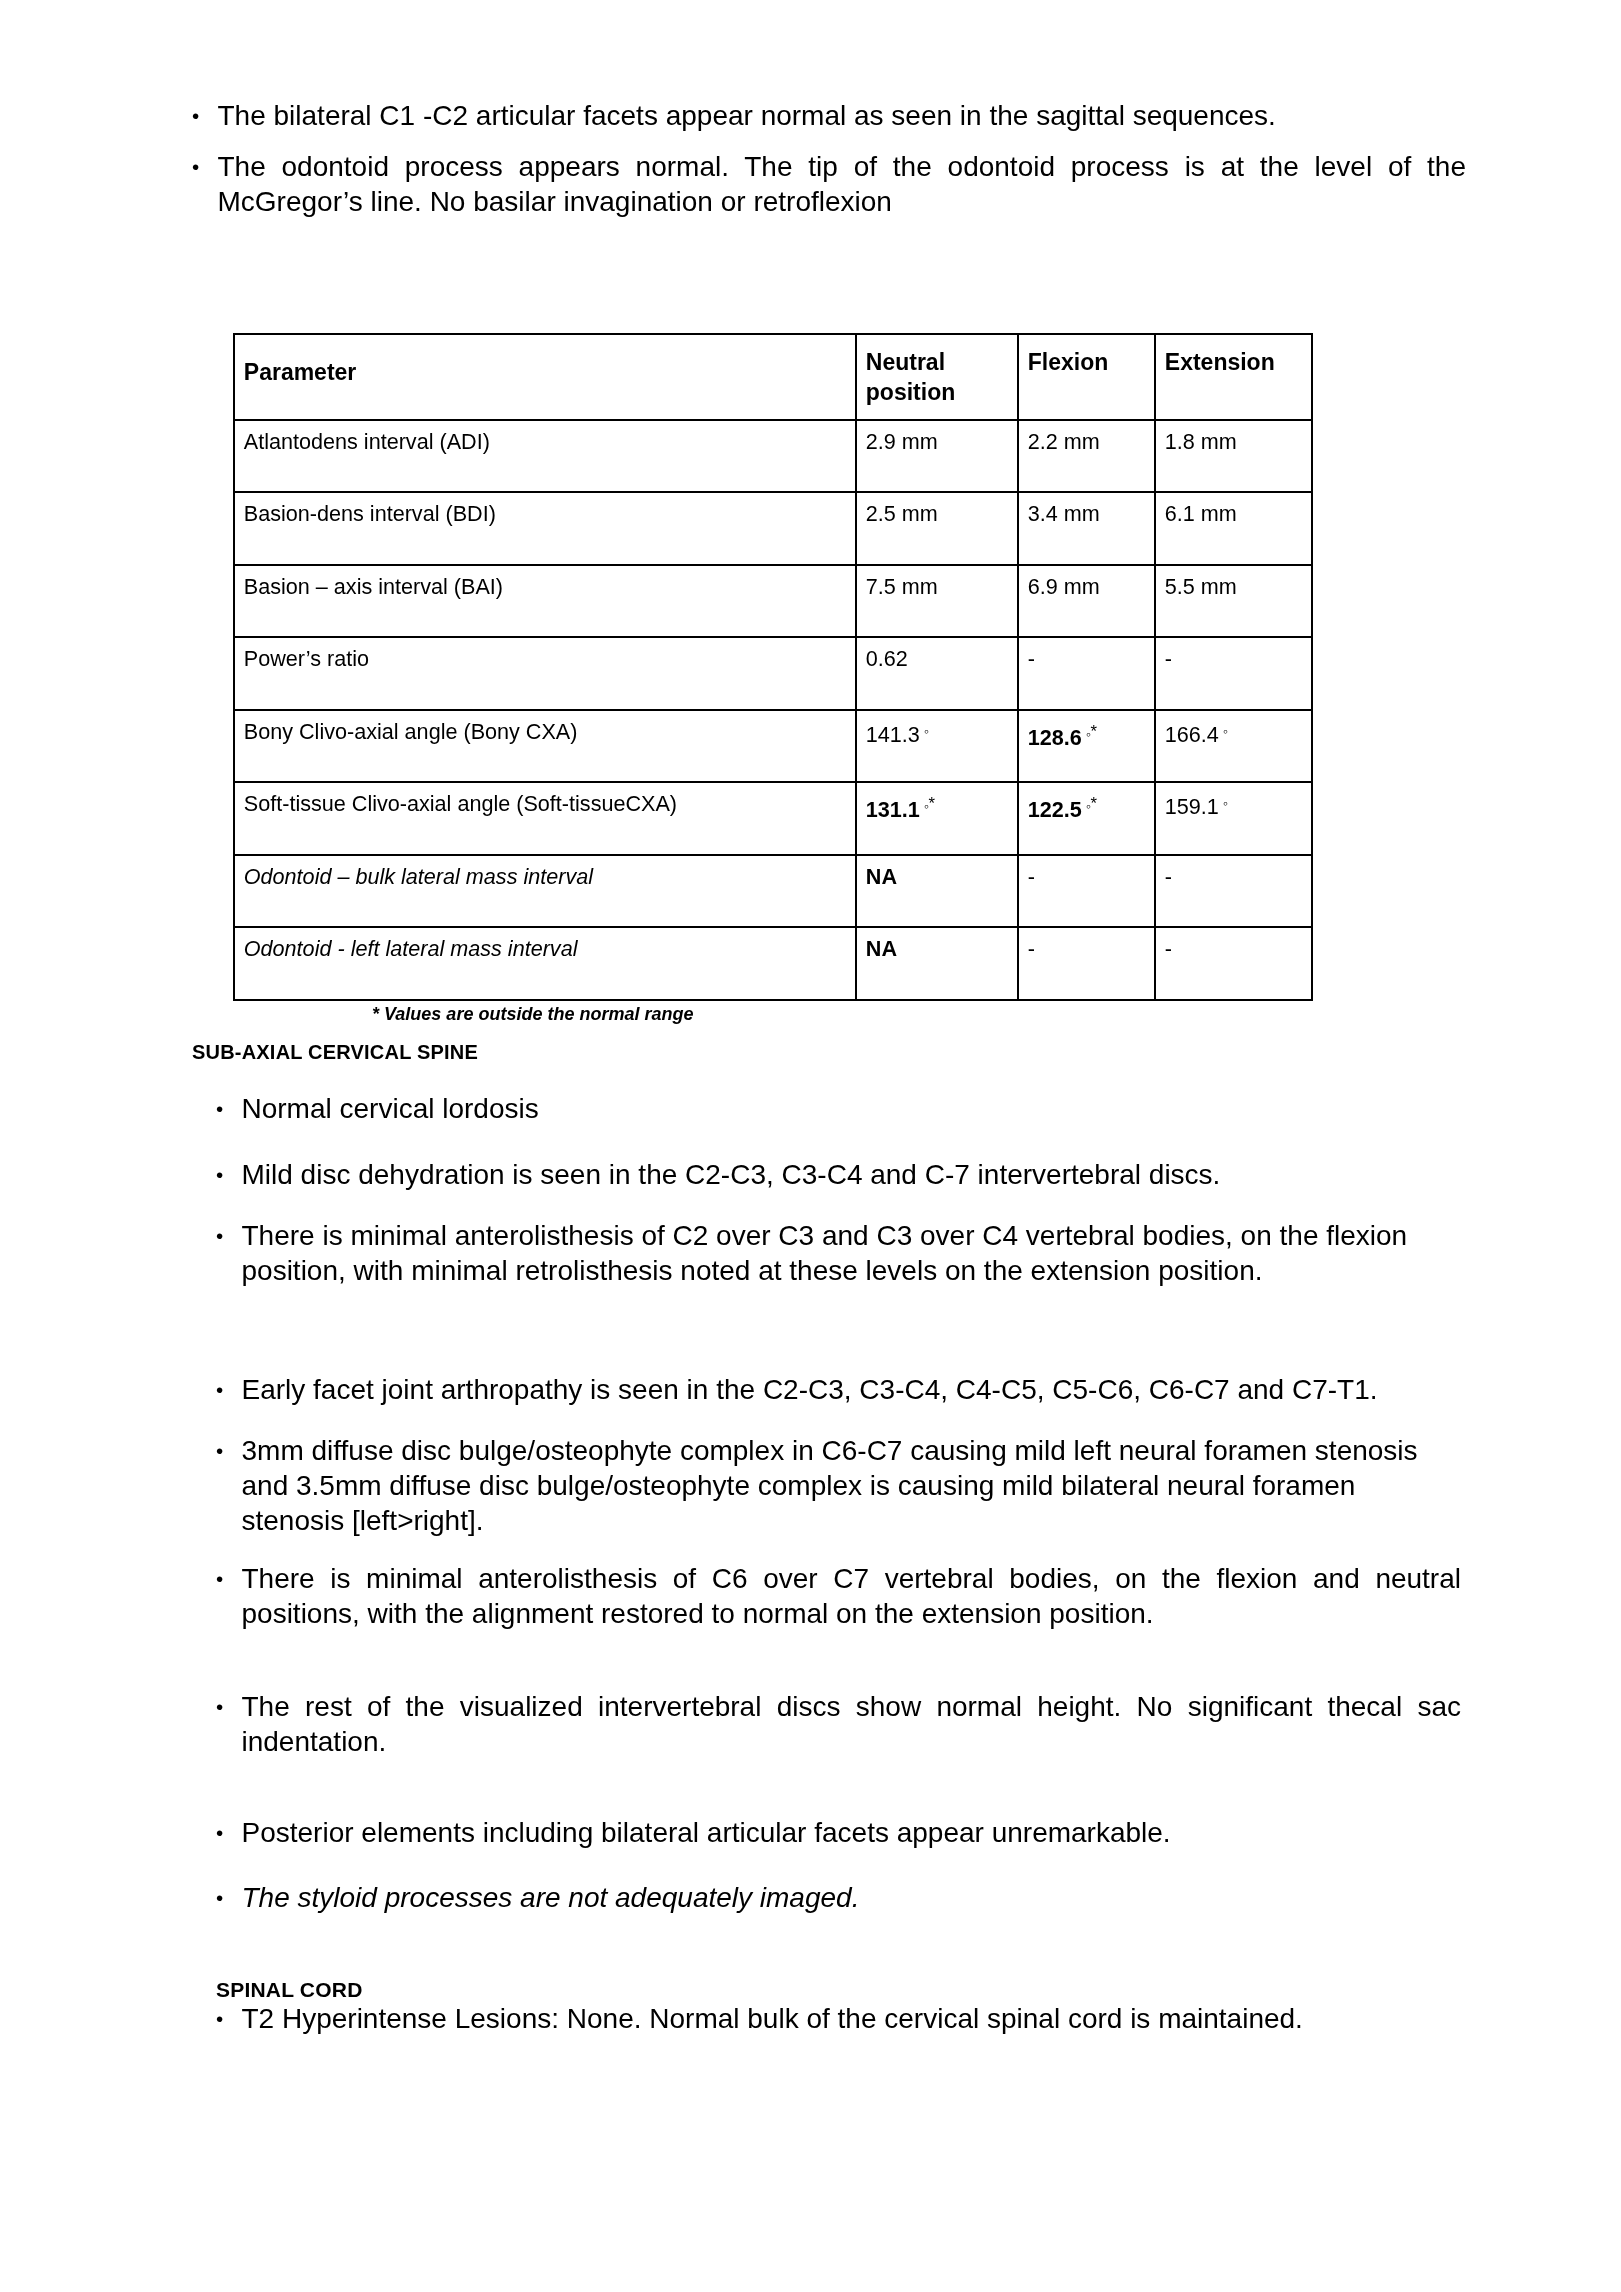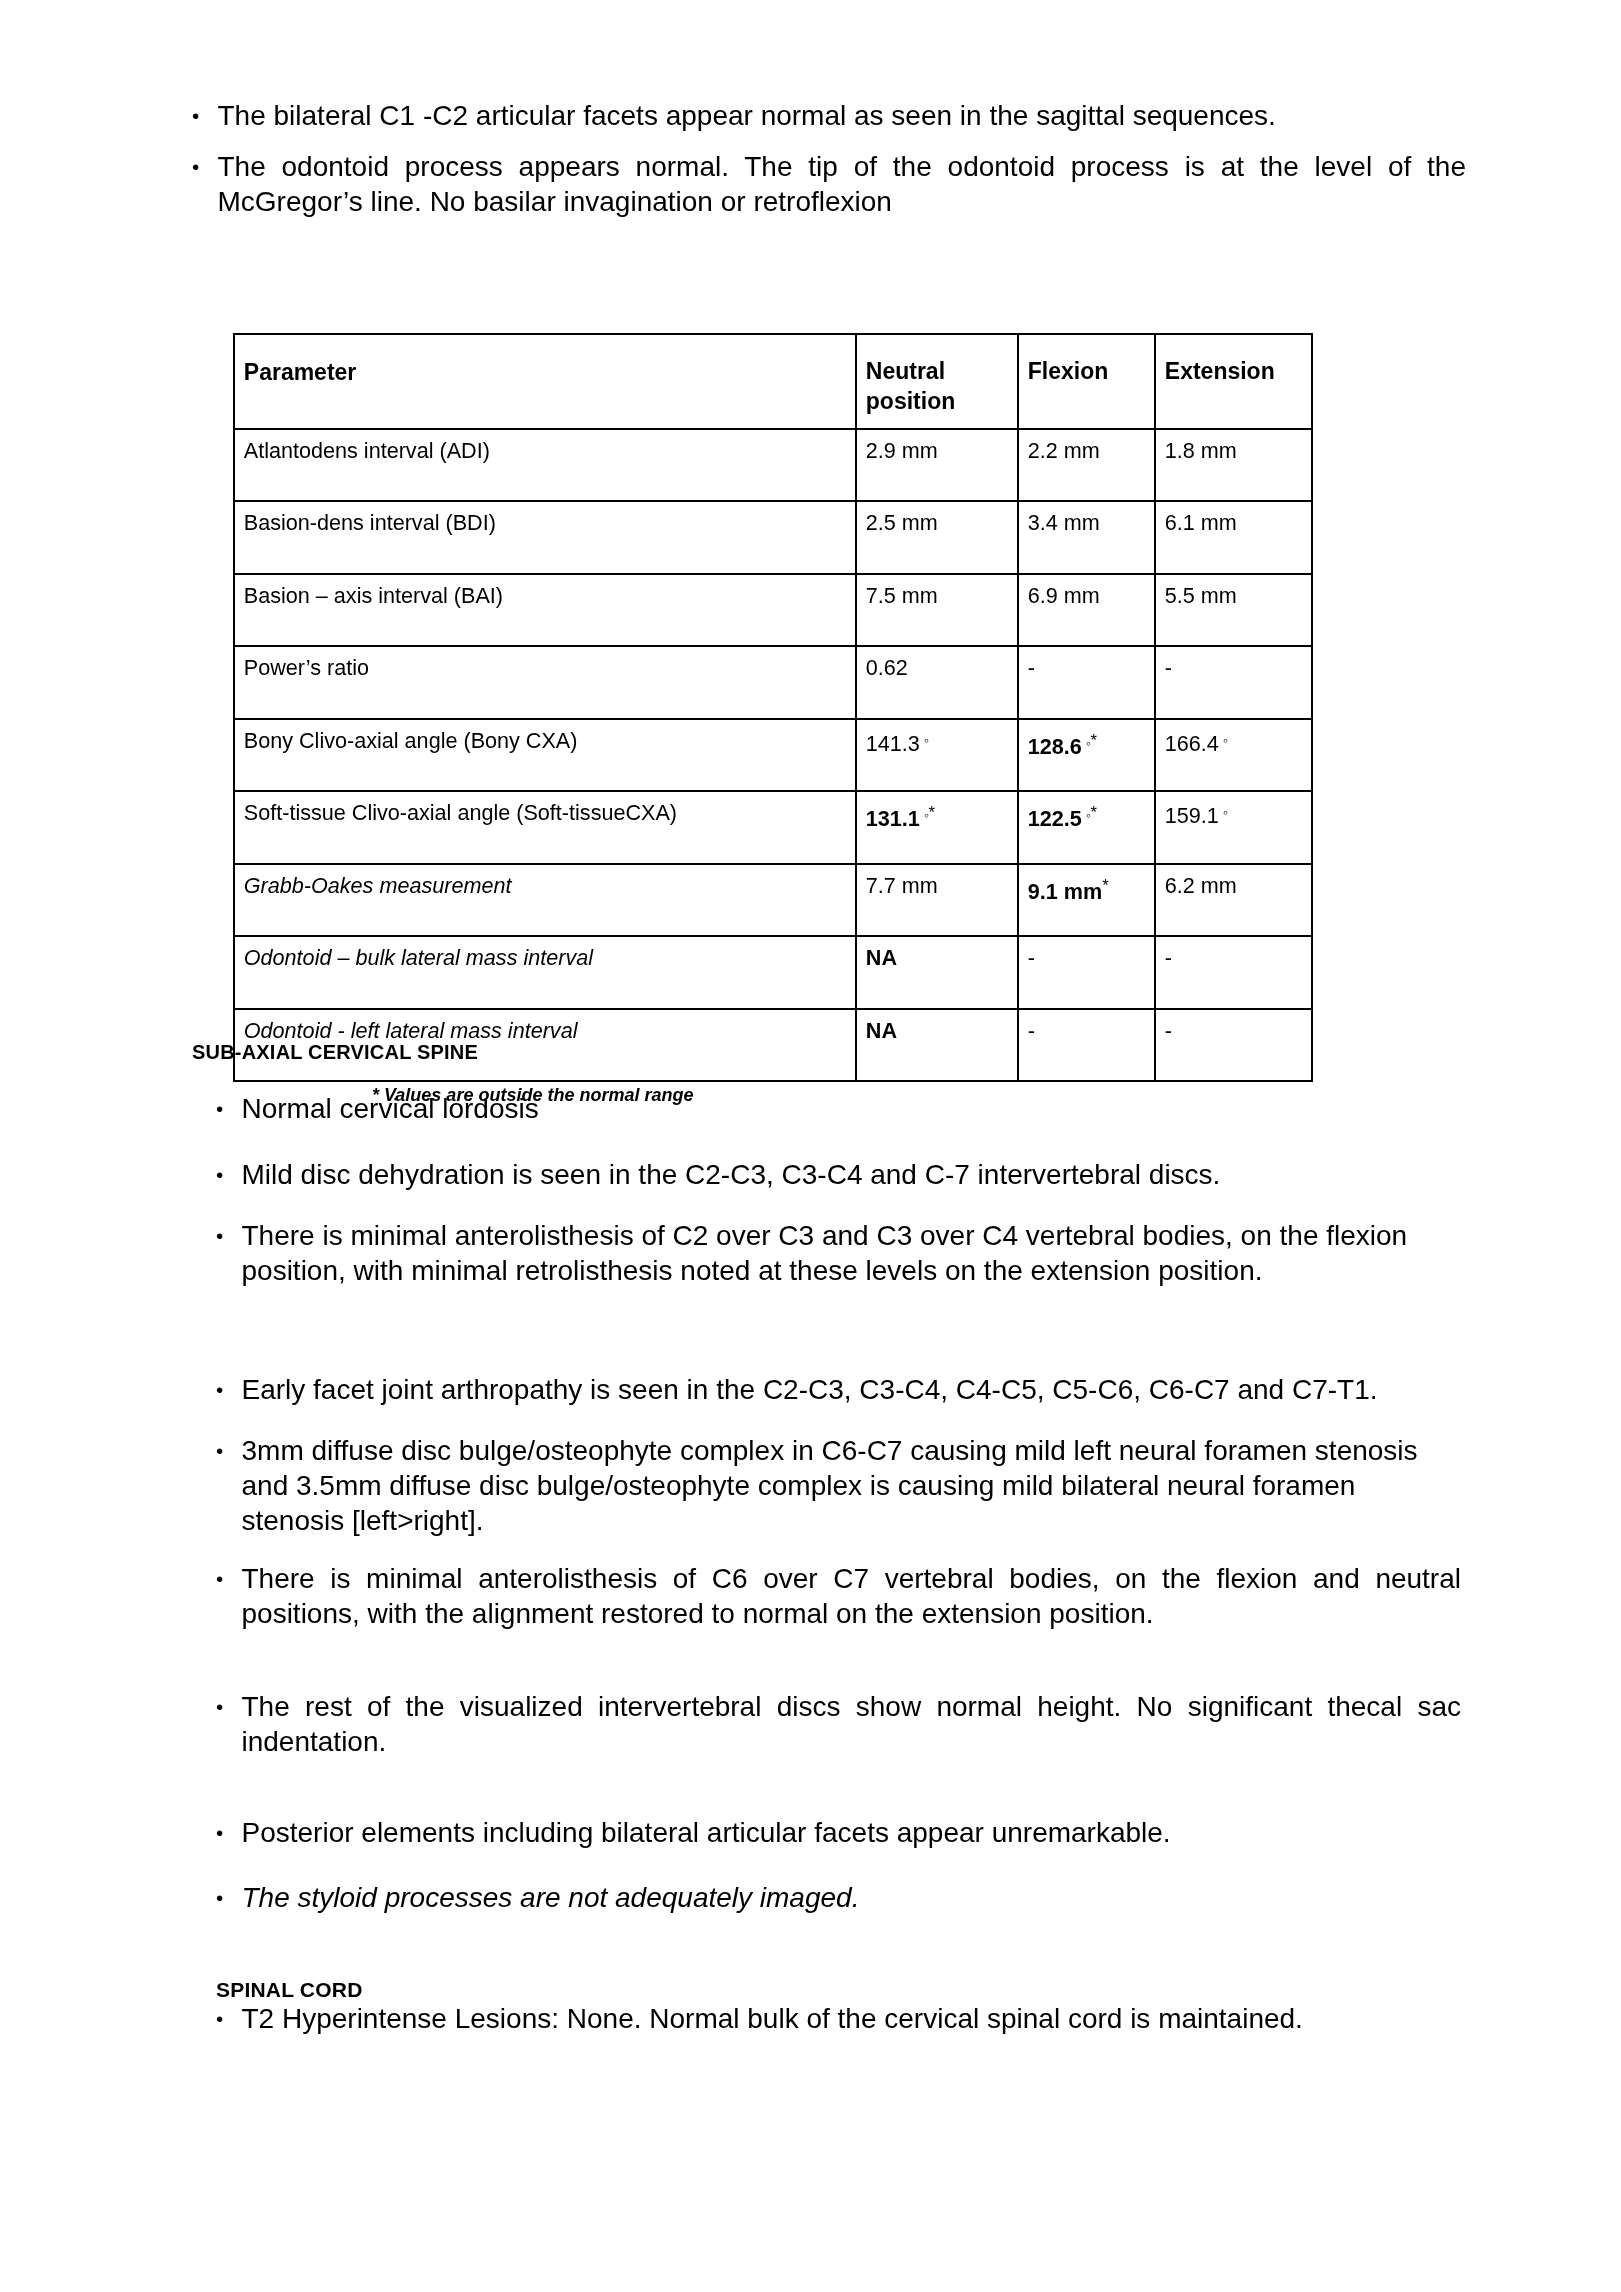--- a/index.html
+++ b/index.html
@@ -71,21 +71,21 @@
     line-height: 29px;
     white-space: nowrap;
     overflow: visible;
     height: 43px;
   }
   table.params tr.hdr td {
     font-weight: bold;
     font-size: 23px;
     line-height: 30px;
     white-space: normal;
-    padding-top: 21px;
+    padding-top: 12px;
     padding-bottom: 11.8px;
   }
   table.params tr.hdr td.c-param { padding-top: 21.6px; }
   col.c-param { width: 622px; }
   col.c-neutral { width: 162px; }
   col.c-flexion { width: 137px; }
   col.c-extension { width: 157px; }
 
   td.lbl { font-size: 21.6px; }
   td.lbl.it { font-style: italic; }
@@ -199,26 +199,20 @@
             <td class="val"><span class="b">128.6</span><span class="deg"> ◦</span><span class="star">*</span></td>
             <td class="val"><span>166.4</span><span class="deg"> ◦</span></td>
           </tr>
           <tr>
             <td class="lbl over">Soft-tissue Clivo-axial angle (Soft-tissueCXA)</td>
             <td class="val"><span class="b">131.1</span><span class="deg"> ◦</span><span class="star">*</span></td>
             <td class="val"><span class="b">122.5</span><span class="deg"> ◦</span><span class="star">*</span></td>
             <td class="val"><span>159.1</span><span class="deg"> ◦</span></td>
           </tr>
           <tr>
-            <td class="lbl over it">Grabb-Oakes measurement</td>
-            <td class="val"><span>7.7 mm</span></td>
-            <td class="val"><span class="b">9.1 mm</span><span class="star">*</span></td>
-            <td class="val"><span>6.2 mm</span></td>
-          </tr>
-          <tr>
             <td class="lbl over it">Odontoid – bulk lateral mass interval</td>
             <td class="val"><span class="b">NA</span></td>
             <td class="val"><span>-</span></td>
             <td class="val"><span>-</span></td>
           </tr>
           <tr>
             <td class="lbl over it">Odontoid - left lateral mass interval</td>
             <td class="val"><span class="b">NA</span></td>
             <td class="val"><span>-</span></td>
             <td class="val"><span>-</span></td>

